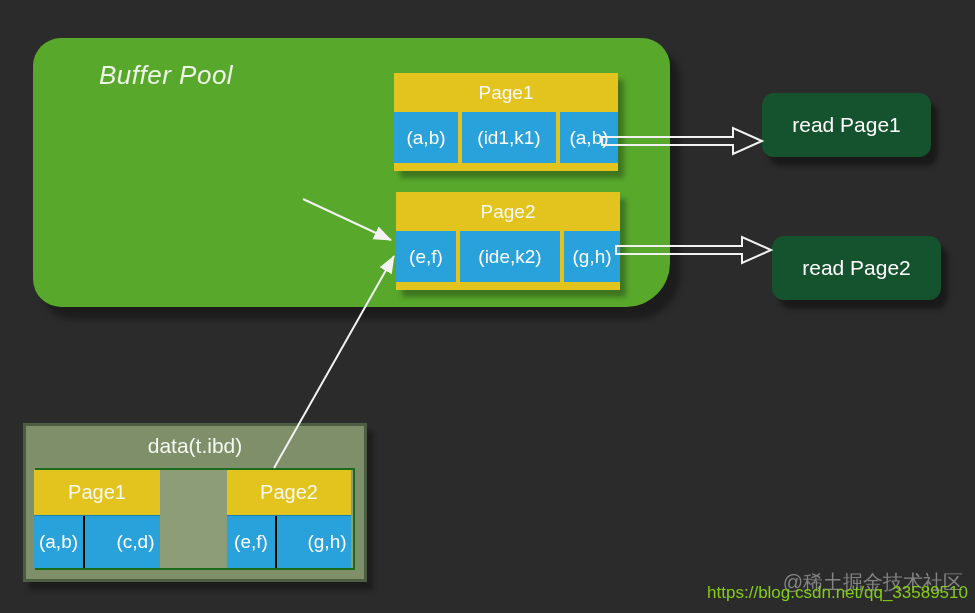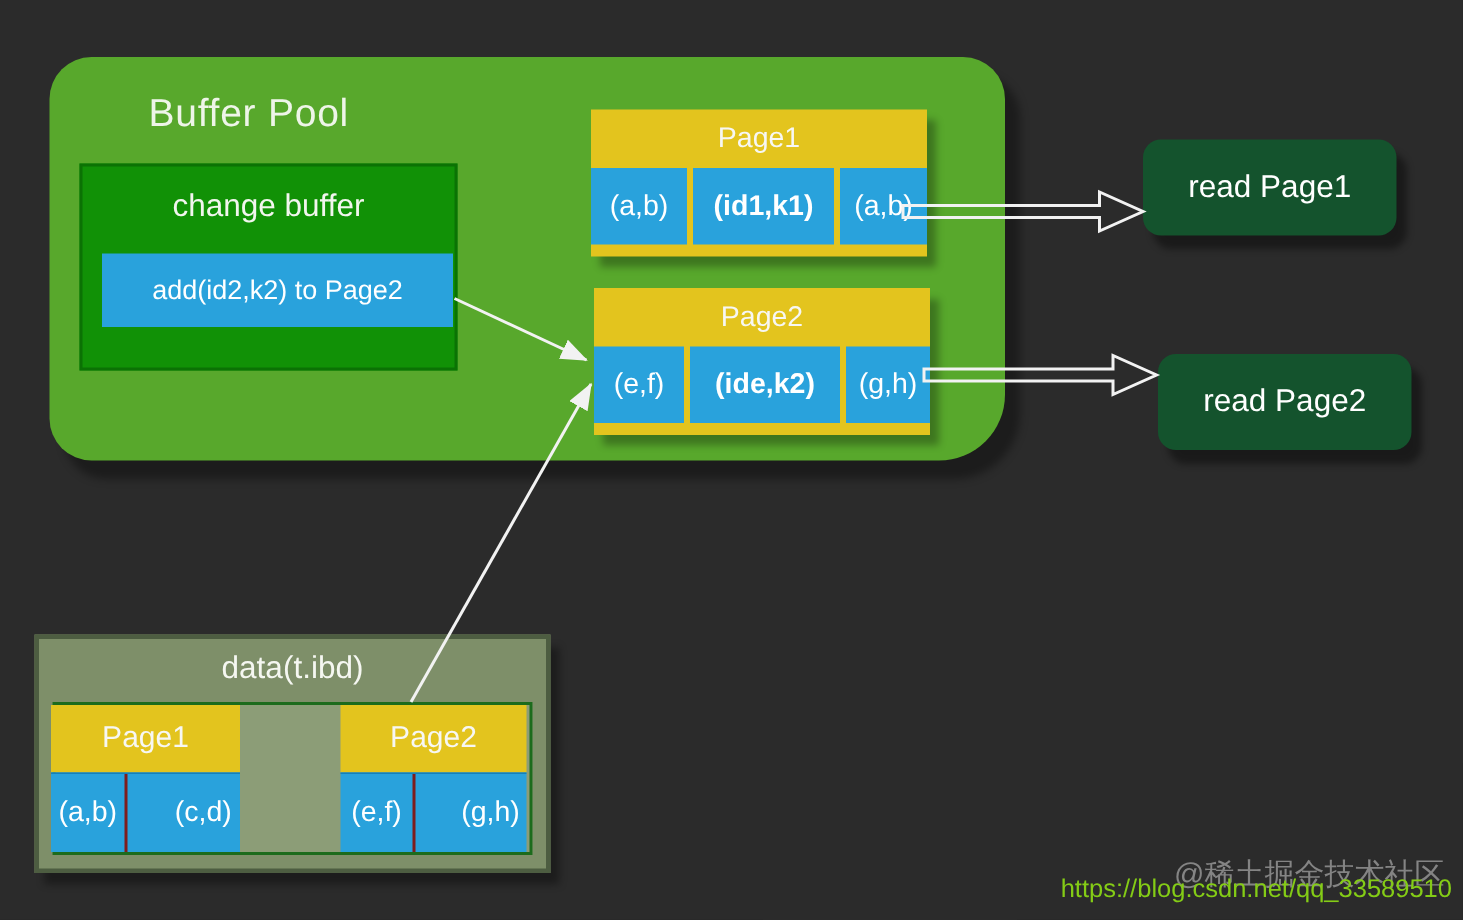--- a/index.html
+++ b/index.html
@@ -10,21 +10,21 @@
     color:#fff;
   }
   
   .buffer-pool {
     position:absolute; left:33px; top:38px; width:637px; height:269px;
     background:#58a82c; border-radius:28px 28px 44px 28px;
     box-shadow:10px 12px 6px rgba(0,0,0,0.35);
   }
   .bp-title {
     position:absolute; left:66px; top:22px;
-    font-size:26px; color:#eef5e8; letter-spacing:0.5px;
+    font-size:26px; color:#eef5e8; letter-spacing:0.5px;font-style:italic;
   }
   .change-buffer {
     position:absolute; left:20px; top:71px; width:252px; height:138px;
     background:#119106; border:2px solid #0b7204; box-sizing:border-box;
   }
   .cb-title { margin-top:15px; text-align:center; font-size:21px; color:#f2f6ee; }
   .cb-op {
     position:absolute; left:13px; top:58px; width:234px; height:49px;
     background:#29a2dc; font-size:18px; line-height:49px; text-align:center; color:#fff;
   }
@@ -36,21 +36,21 @@
   #page1-table { left:394px; top:73px; }
   #page2-table { left:396px; top:192px; }
   .pt-header { height:39px; line-height:39px; text-align:center; font-size:19px; color:#f7f7f3; }
   .pt-cells { display:flex; gap:4px; padding-bottom:8px; }
   .pt-cell {
     height:51px; line-height:51px; text-align:center;
     background:#29a2dc; color:#fff; font-size:19px;
   }
   .pt-cell.first-p1 { width:64px; }
   .pt-cell.first-p2 { width:60px; }
-  .pt-cell.mid { flex:1;font-weight:bold; }
+  .pt-cell.mid { flex:1; }
   .pt-cell.last-p1 { width:58px; }
   .pt-cell.last-p2 { width:56px; }
   
   .action-btn {
     position:absolute; width:169px; height:64px;
     background:#14532d; border-radius:12px;
     font-size:21px; line-height:64px; text-align:center; color:#fff;
     box-shadow:7px 9px 5px rgba(0,0,0,0.4);
   }
   #read-page1 { left:762px; top:93px; }
@@ -68,39 +68,35 @@
   }
   .disk-table { position:absolute; top:44px; width:126px; }
   #disk-page1 { left:8px; }
   #disk-page2 { left:201px; width:124px; }
   .dt-header {
     height:45px; line-height:45px; background:#e3c41e;
     text-align:center; font-size:20px; color:#f7f7f3;
   }
   .dt-cells { display:flex; height:52px; background:#29a2dc; border-top:1px solid #1580b8; }
   .dt-cell { flex:1; line-height:52px; text-align:center; color:#fff; font-size:19px; }
-  .dt-cell + .dt-cell { border-left:2px solid #7f1d1d;padding-left:26px; }
+  .dt-cell + .dt-cell { border-left:2px solid #000000;padding-left:26px; }
   
   #arrows { position:absolute; left:0; top:0; width:975px; height:613px; pointer-events:none; }
   
   .wm-cn  { position:absolute; right:12px; top:569px; font-size:20px; color:#848484; }
   .wm-url { position:absolute; right:7px;  top:583px; font-size:17px; color:#84cc16; }
 </style>
 </head>
 <body>
 
 <div id="stage">
 
   <div class="buffer-pool">
     <div class="bp-title">Buffer Pool</div>
 
-    <div class="change-buffer">
-      <div class="cb-title">change buffer</div>
-      <div class="cb-op">add(id2,k2) to Page2</div>
-    </div>
   </div>
 
   <div class="page-table" id="page1-table">
     <div class="pt-header">Page1</div>
     <div class="pt-cells">
       <div class="pt-cell first-p1">(a,b)</div>
       <div class="pt-cell mid">(id1,k1)</div>
       <div class="pt-cell last-p1">(a,b)</div>
     </div>
   </div>

